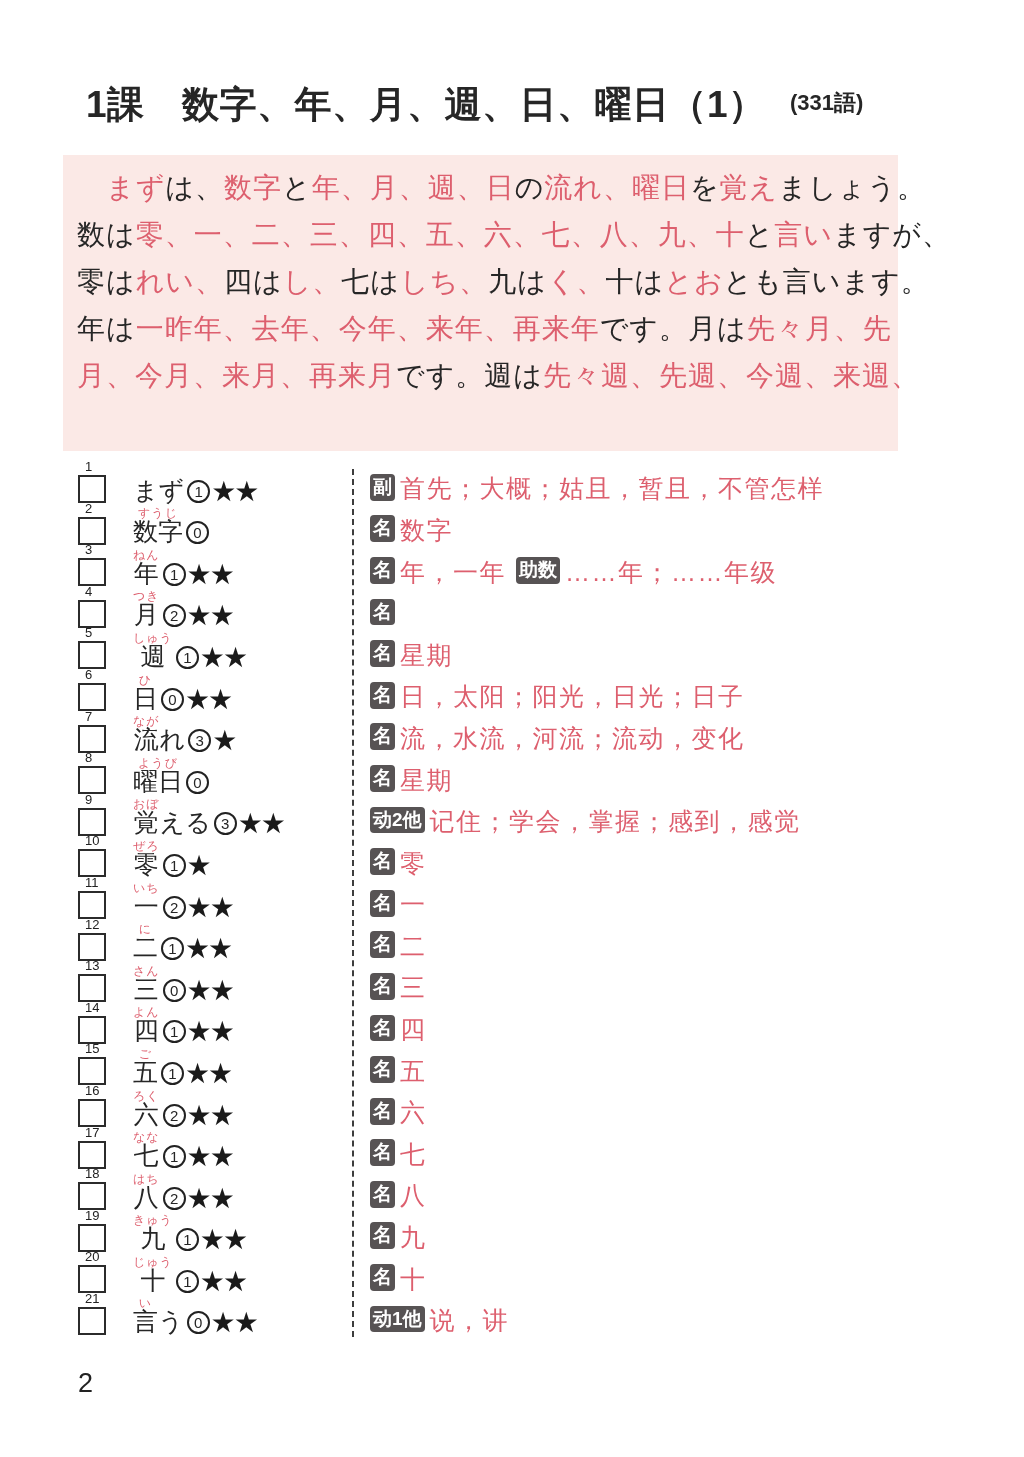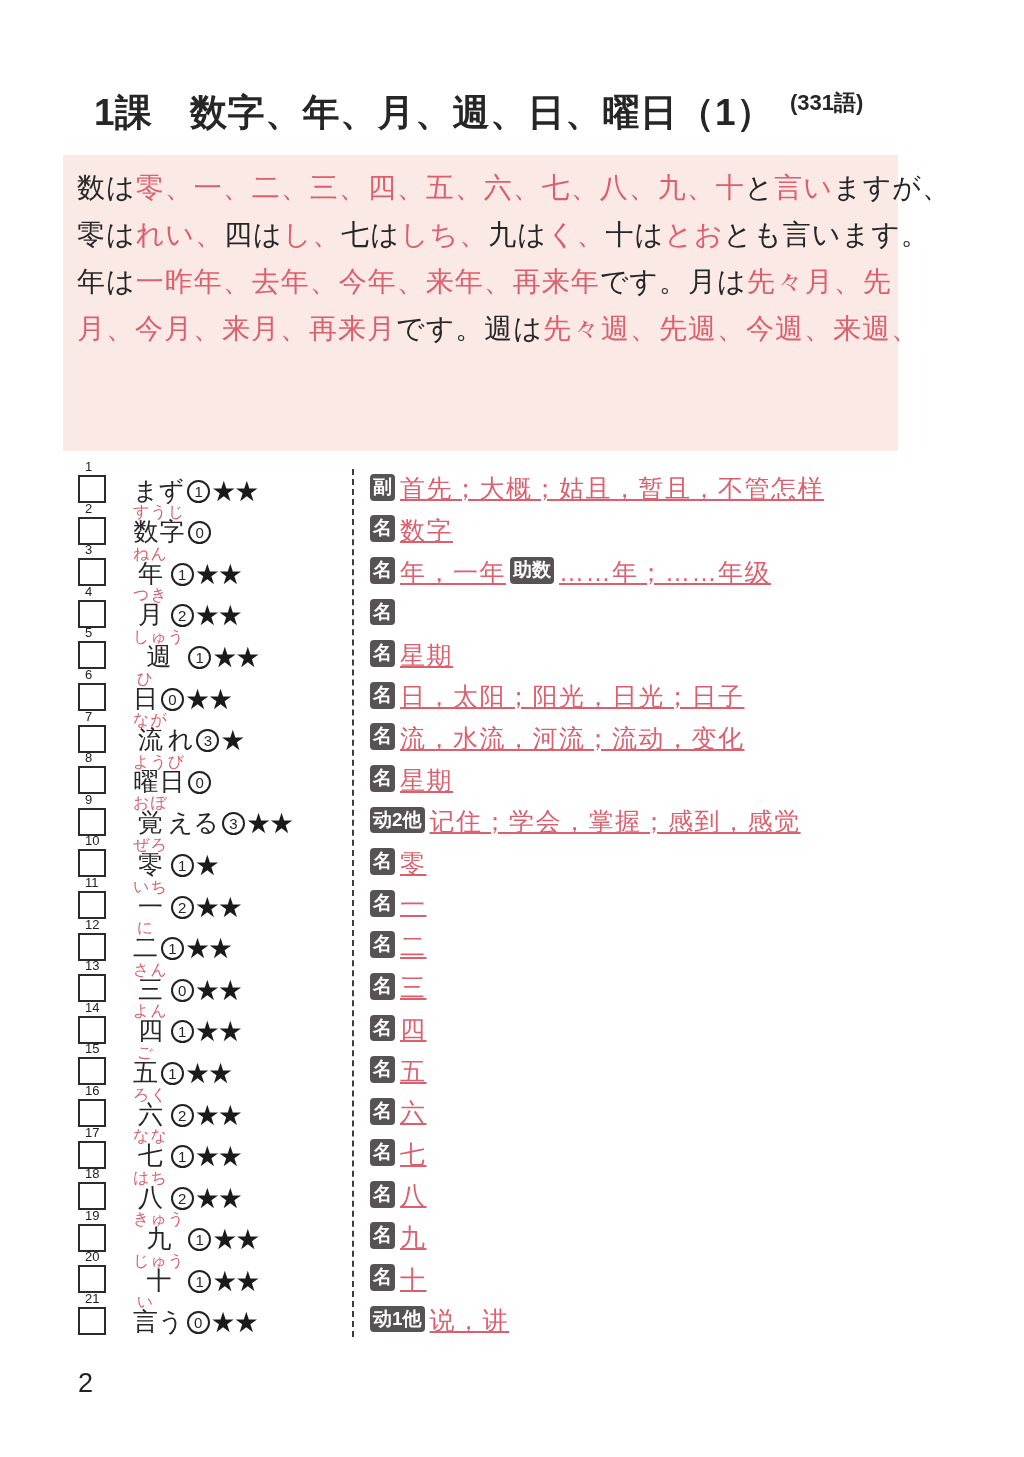--- a/index.html
+++ b/index.html
@@ -6,21 +6,21 @@
   body{
     width:1024px;height:1457px;background:#ffffff;
     font-family:"Liberation Sans",sans-serif;
     color:var(--ink,#262626);
     overflow:hidden;position:relative;
   }
   .page{position:absolute;inset:0;}
 
   
   .title{
-    position:absolute;left:78px;top:72px;margin:16px;
+    position:absolute;left:78px;top:72px;margin:8px;
     font-size:37px;font-weight:800;letter-spacing:0.5px;white-space:nowrap;
   }
   .count{
     position:absolute;left:790px;top:88px;
     font-size:22px;font-weight:700;white-space:nowrap;
   }
 
   
   .intro{
     position:absolute;left:63px;top:155px;width:835px;height:296px;
@@ -48,21 +48,21 @@
     position:absolute;left:78px;top:13px;width:24px;height:24px;
     border:2px solid #2b2b2b;background:#fff;box-sizing:content-box;
   }
   .word{
     position:absolute;left:133px;bottom:0;
     display:flex;align-items:flex-end;white-space:nowrap;
     font-size:25px;line-height:1.08;font-weight:500;
   }
   .word ruby{ruby-position:over;}
   .word rt{
-    font-size:16px;color:var(--red,#dd5f6e);letter-spacing:1px;
+    font-size:12px;color:var(--red,#dd5f6e);letter-spacing:1px;
     font-weight:400;text-align:center;
   }
   .accent{
     display:inline-flex;align-items:center;justify-content:center;
     width:23px;height:23px;box-sizing:border-box;
     border:2px solid #222;border-radius:50%;
     font-size:15px;font-weight:500;line-height:1;
     margin:0 1px 1px 3px;
   }
   .stars{
@@ -72,40 +72,40 @@
   .defs{
     position:absolute;left:370px;bottom:2px;
     display:flex;align-items:flex-end;white-space:nowrap;
   }
   .badge{
     background:var(--badge-bg,#575354);color:#ffffff;
     font-size:19px;font-weight:700;line-height:1.2;
     border-radius:4px;padding:2px 3px;min-width:19px;text-align:center;
     margin-right:5px;margin-bottom:1px;
   }
-  .badge + .deftext + .badge, .deftext + .badge{margin-left:4px;}
+  .badge + .deftext + .badge, .deftext + .badge{margin-left:10px;}
   .deftext{
     color:var(--red,#dd5f6e);font-size:25px;line-height:1.05;
     letter-spacing:1.5px;
-    text-decoration:underline;
   }
 
   .pagenum{
     position:absolute;left:78px;top:1368px;
     font-size:27px;color:#222;
   }
 </style>
 </head>
 <body>
 
 <div class="page">
   <h1 class="title">1課　数字、年、月、週、日、曜日（1）</h1>
   <div class="count">(331語)</div>
 
   <div class="intro">
+      <div class="intro-line"><span>　</span><span class="red">まず</span><span>は、</span><span class="red">数字</span><span>と</span><span class="red">年、月、週、日</span><span>の</span><span class="red">流れ、</span><span class="red">曜日</span><span>を</span><span class="red">覚え</span><span>ましょう。</span></div>
       <div class="intro-line"><span>数は</span><span class="red">零、一、二、三、四、五、六、七、八、九、十</span><span>と</span><span class="red">言い</span><span>ますが、</span></div>
       <div class="intro-line"><span>零は</span><span class="red">れい、</span><span>四は</span><span class="red">し、</span><span>七は</span><span class="red">しち、</span><span>九は</span><span class="red">く、</span><span>十は</span><span class="red">とお</span><span>とも言います。</span></div>
       <div class="intro-line"><span>年は</span><span class="red">一昨年、去年、今年、来年、再来年</span><span>です。月は</span><span class="red">先々月、先</span></div>
       <div class="intro-line"><span class="red">月、今月、来月、再来月</span><span>です。週は</span><span class="red">先々週、先週、今週、来週、</span></div>
     </div>
 
   <div class="vocab">
     <div class="divider"></div>
   <div class="vrow">
         <div class="rnum">1</div>

